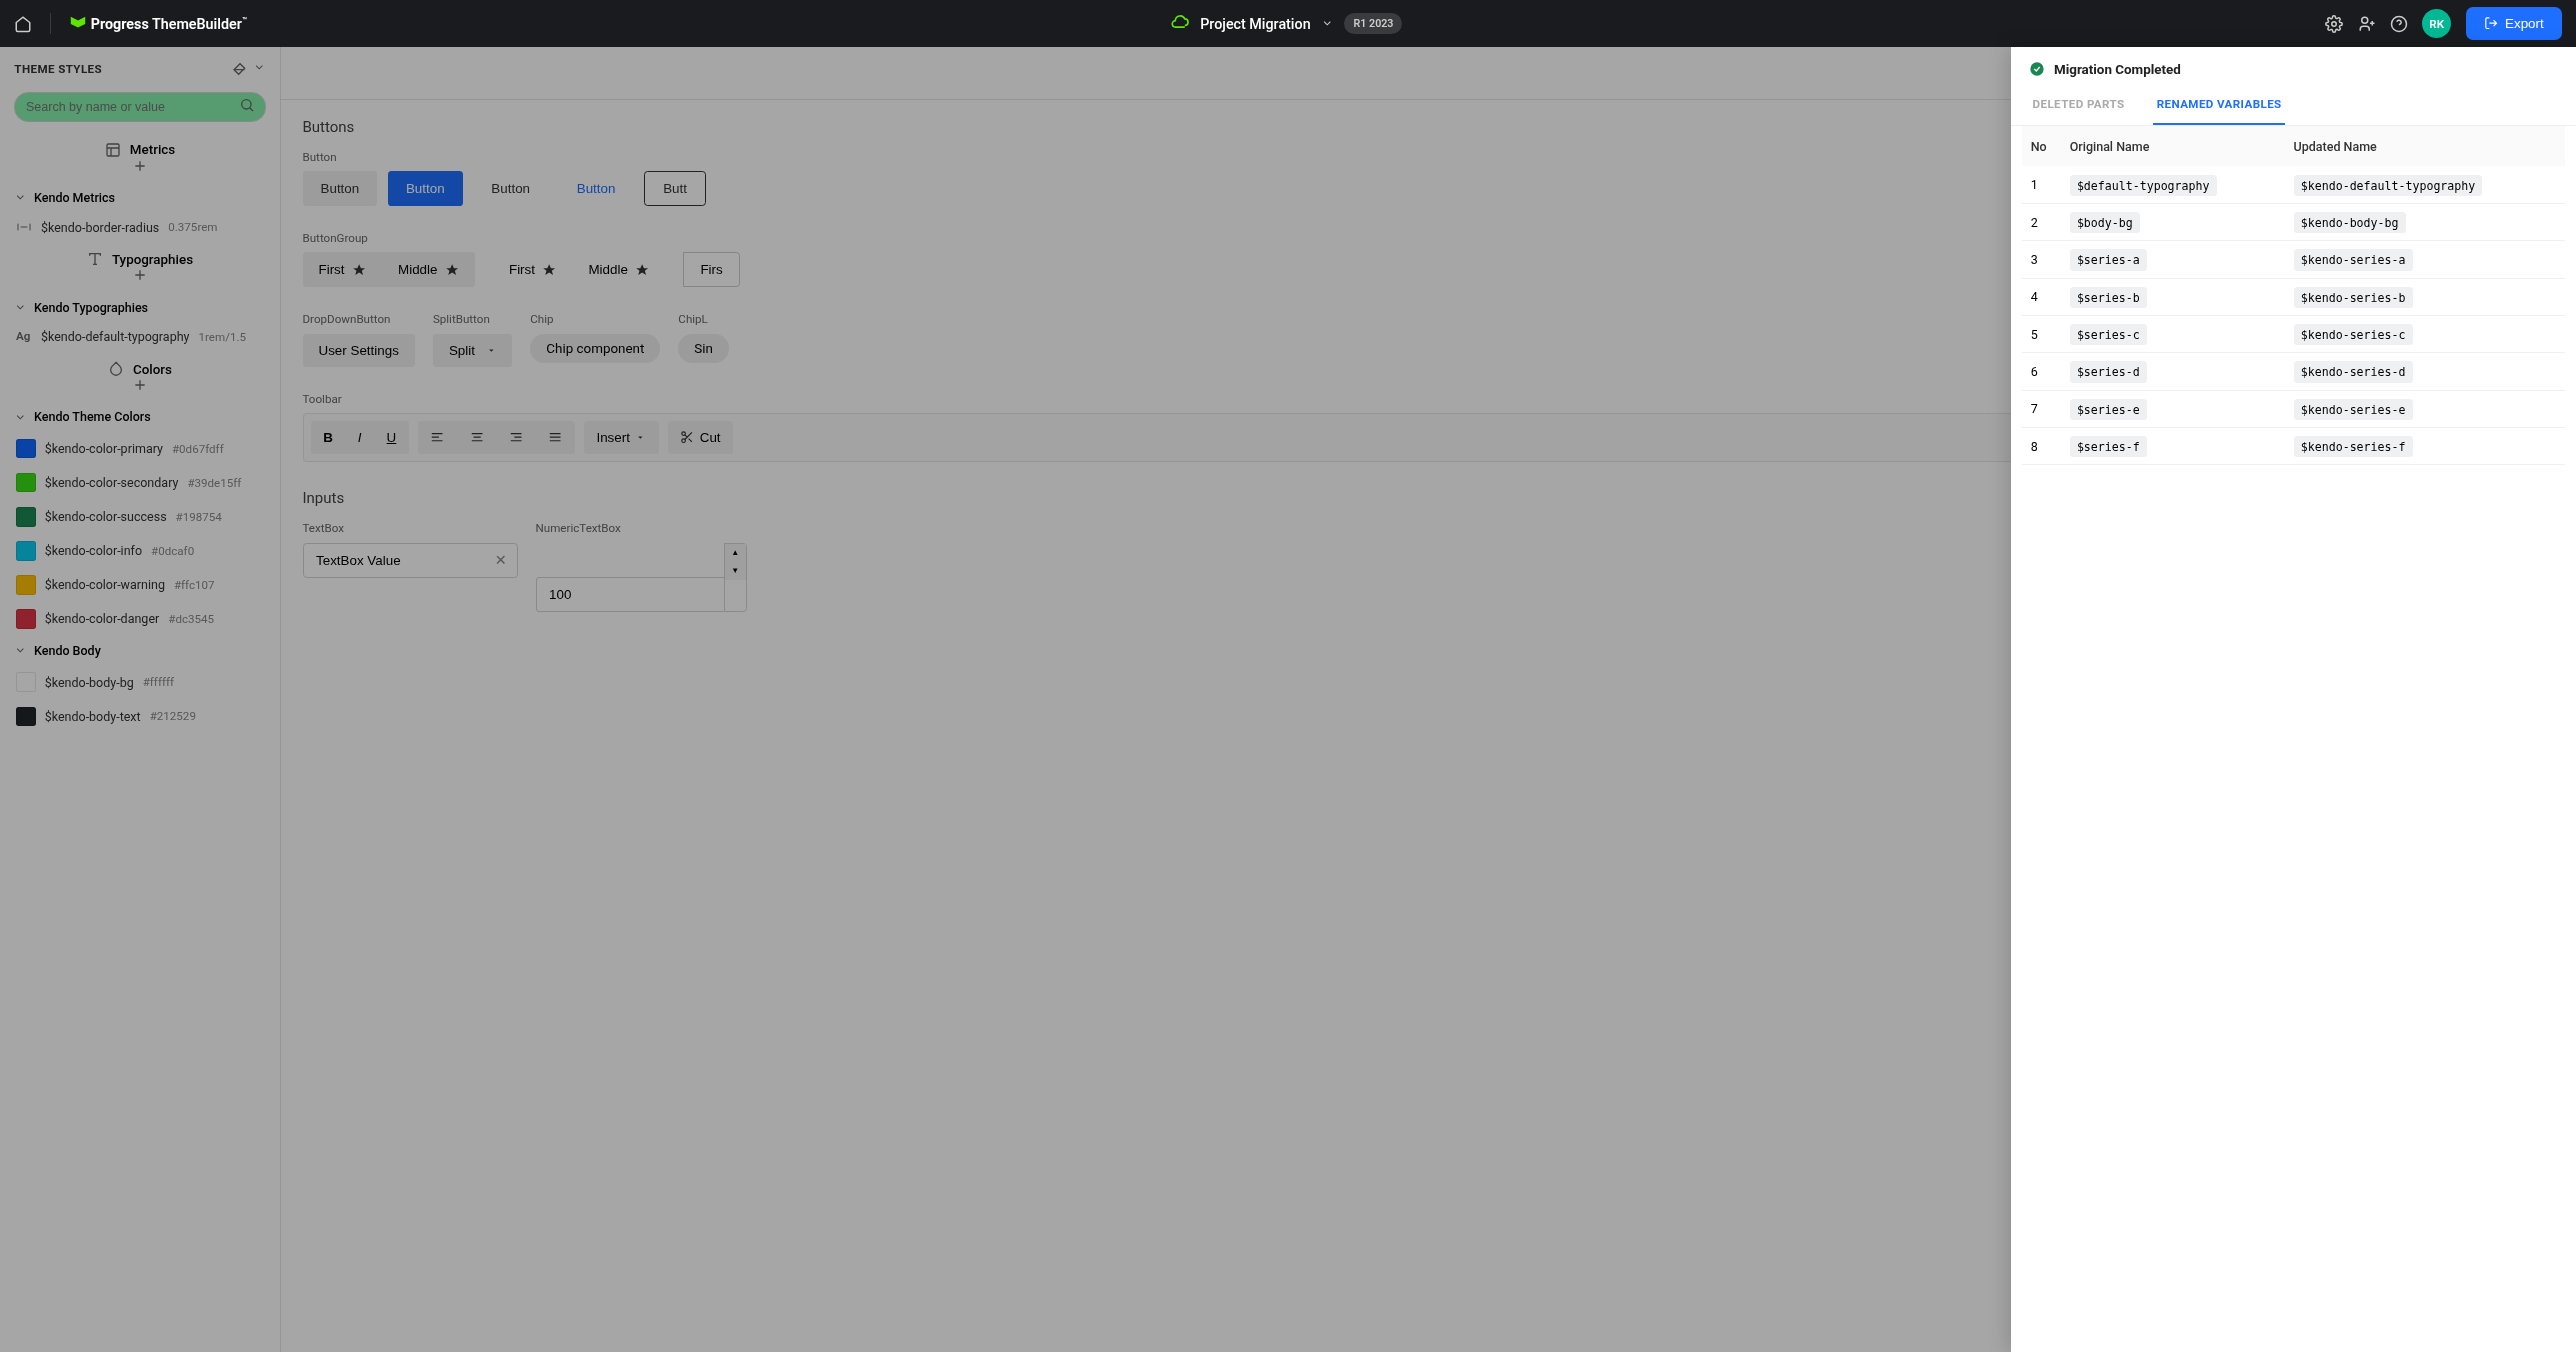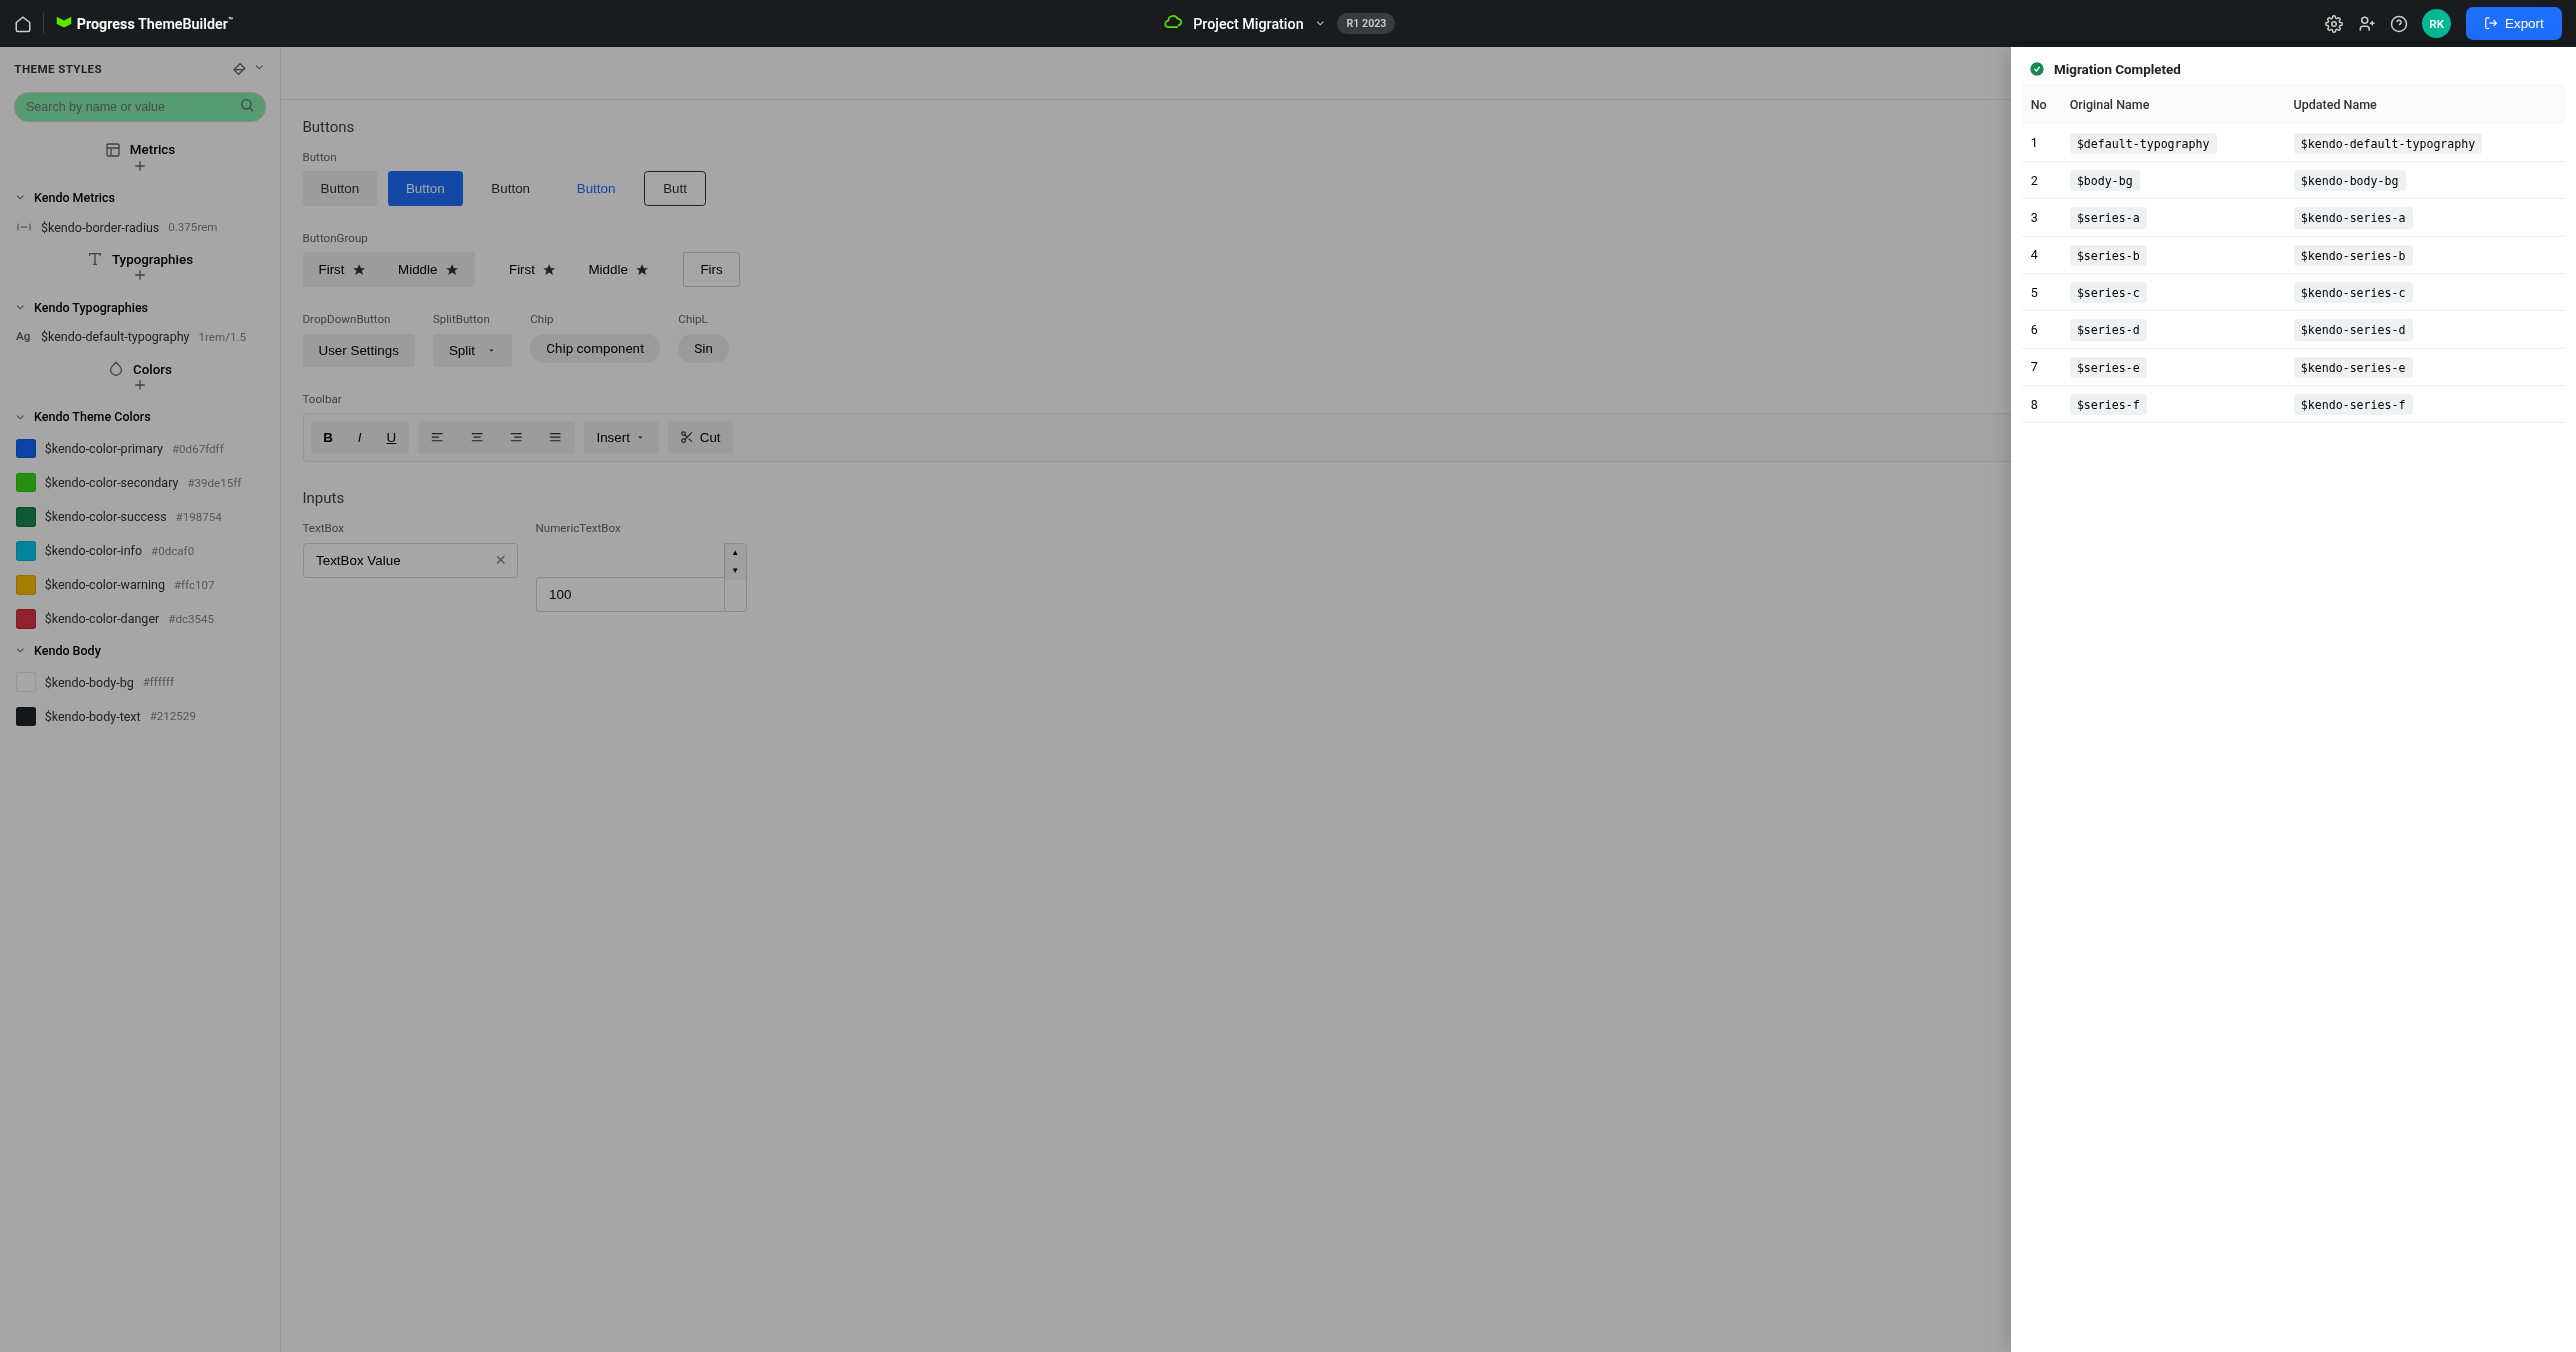--- a/index.html
+++ b/index.html
@@ -1,20 +1,20 @@
 <!DOCTYPE html>
 <html style="font-size:14.3px"><head>
 <meta charset="utf-8">
 <style>
 * { box-sizing: border-box; margin: 0; padding: 0; }
 body { font-family: -apple-system, BlinkMacSystemFont, "Segoe UI", Roboto, sans-serif; background: #fff; height: 100vh; overflow: hidden; }
 
 
 .topbar { height: 47px; background: #1a1b1e; display: flex; align-items: center; padding: 0 14.3px; color: #fff; }
-.topbar-left { display: flex; align-items: center; gap: 11px; }
+.topbar-left { display: flex; align-items: center; gap: 18px; }
 .home-icon { width: 18px; height: 18px; }
 .divider-v { width: 0.9px; height: 21.5px; background: #3a3b3e; }
 .logo { display: flex; align-items: center; gap: 3.6px; }
 .logo-text { font-size: 14.3px; font-weight: 600; }
 .logo-text .bold { font-weight: 700; }
 .topbar-center { flex: 1; display: flex; align-items: center; justify-content: center; gap: 10.7px; }
 .project-name { font-size: 14.3px; font-weight: 500; }
 .version-badge { background: #3a3b3e; color: #ccc; padding: 4px 9px; border-radius: 10.7px; font-size: 10.7px; font-weight: 600; }
 .topbar-right { display: flex; align-items: center; gap: 14.3px; }
 .topbar-icon { width: 18px; height: 18px; cursor: pointer; }
@@ -480,20 +480,24 @@
   <div class="dim-overlay"></div>
 
   <div class="panel">
     <div class="status-row">
       <svg class="status-icon" viewBox="0 0 24 24" fill="#198754">
           <circle cx="12" cy="12" r="10"></circle>
           <path d="M8 12l3 3 5-6" stroke="#fff" stroke-width="2" fill="none"></path>
         </svg>
       <span class="status-text">Migration Completed</span>
     </div>
+    <div class="tabs">
+      <div class="tab">DELETED PARTS</div>
+      <div class="tab active">RENAMED VARIABLES</div>
+    </div>
     <div class="table-wrap">
       <table class="mig-table">
         <thead>
           <tr>
             <th>No</th>
             <th>Original Name</th>
             <th>Updated Name</th>
           </tr>
         </thead>
         <tbody id="mig-rows">

